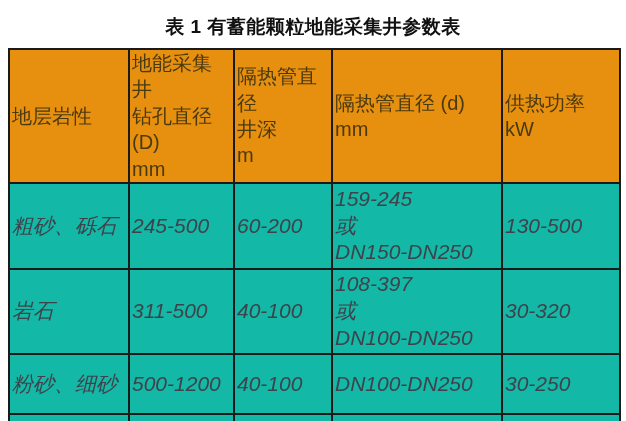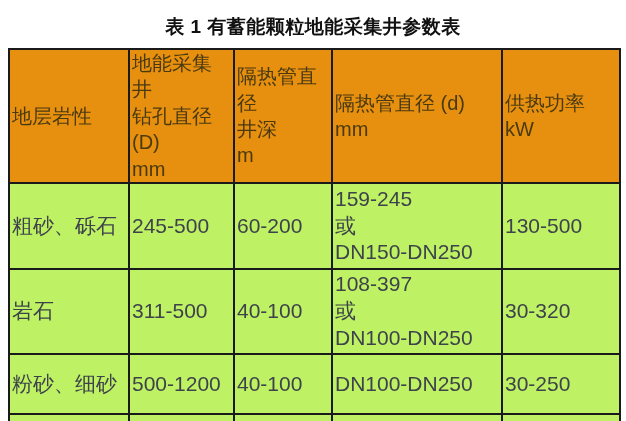--- a/index.html
+++ b/index.html
@@ -43,24 +43,25 @@
     overflow: hidden;
   }
   table.param-table th {
     background: #e78f0e;
     color: #4a3a10;
     font-weight: normal;
     font-size: 20px;
     line-height: 1.32;
   }
   table.param-table td {
-    background: #bef264;
+    background: #14b8a6;
     color: #3e434b;
     font-size: 21px;
     line-height: 1.28;
+    font-style: italic;
   }
   tr.hdr    { height: 97px; }
   tr.row-0  { height: 86px; }
   tr.row-1  { height: 85px; }
   tr.row-2  { height: 60px; }
   tr.row-3  { height: 52px; }
 </style>
 </head>
 <body>
 

